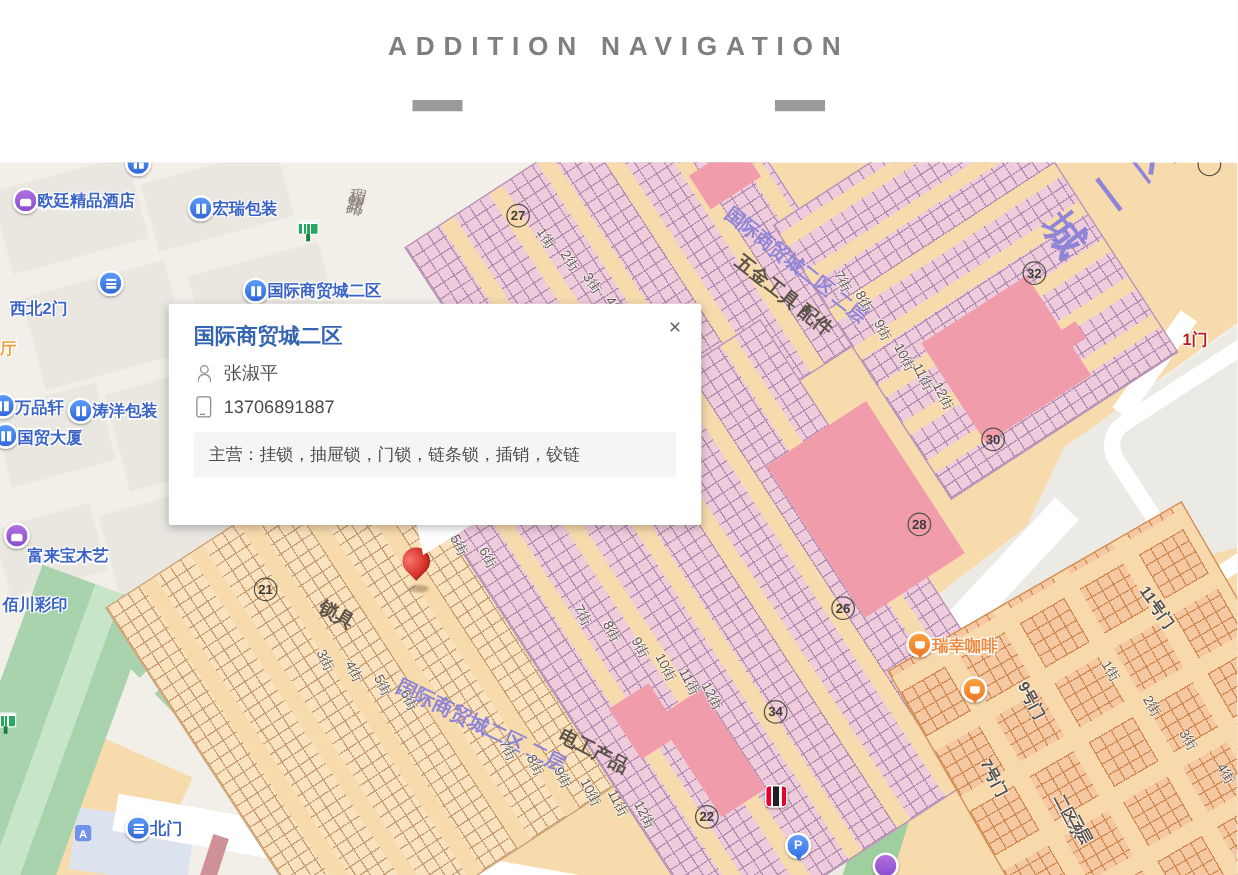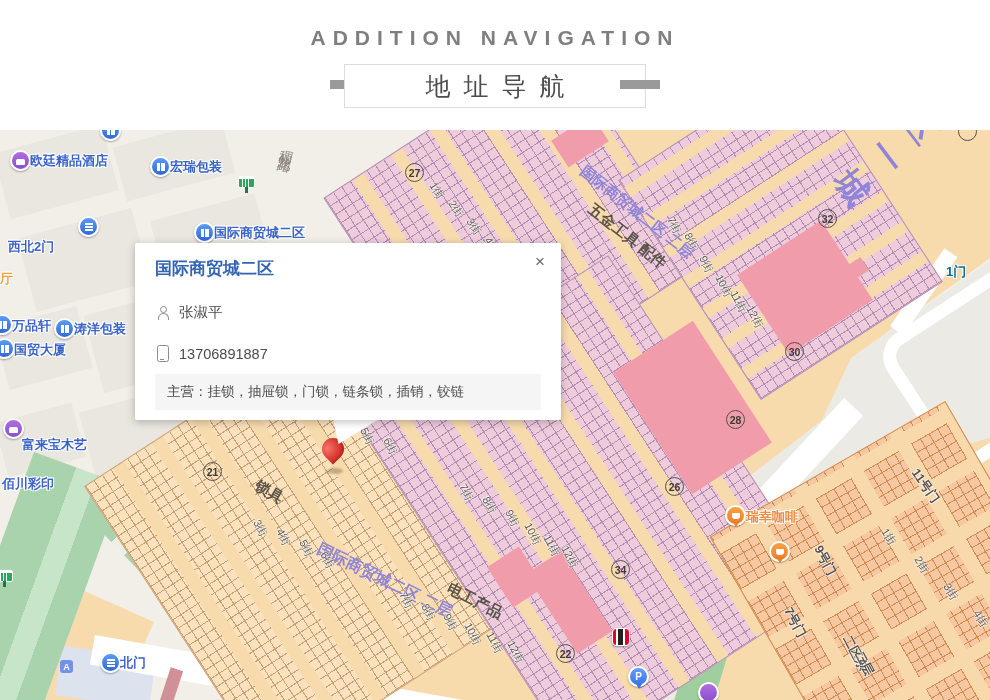--- a/index.html
+++ b/index.html
@@ -68,21 +68,21 @@
   .bigarea{position:absolute;left:838px;top:55px;z-index:20;transform:rotate(-42deg);transform-origin:0 50%;
     font-size:34px;color:#8e85d8;font-weight:700;letter-spacing:12px;white-space:nowrap;}
   .bigarea span{display:inline-block;transform:rotate(95deg);}
   .roadname{position:absolute;left:279px;top:10px;z-index:20;writing-mode:vertical-rl;
     transform:rotate(13deg);font-size:13.5px;color:#8d867c;letter-spacing:3px;}
 
   .mc{position:absolute;width:17px;height:17px;border:1.6px solid #55514a;border-radius:50%;z-index:22;
     display:flex;align-items:center;justify-content:center;font-size:10.5px;font-weight:700;color:#3f3b35;}
   .poilabel{position:absolute;font-size:13px;font-weight:600;color:#3a63c8;white-space:nowrap;z-index:40;
     text-shadow:1px 1px 0 #fff,-1px -1px 0 #fff,1px -1px 0 #fff,-1px 1px 0 #fff;}
-  .amber{color:#f0a23e;} .orangetx{color:#ee8a3e;} .lightblue{color:#0369a1;}
+  .amber{color:#f0a23e;} .orangetx{color:#ee8a3e;} .lightblue{color:#b91c1c;}
 
   .icn{position:absolute;width:17px;height:17px;border-radius:50%;border:2px solid #fff;z-index:40;
     box-shadow:0 1px 2px rgba(0,0,0,.35);display:flex;align-items:center;justify-content:center;}
   .icn.blue{background:linear-gradient(180deg,#5b9bf8,#3168d8);}
   .icn.purple{background:linear-gradient(180deg,#b06ee0,#8a4fd0);}
   .icn.orange{background:linear-gradient(180deg,#f8a13f,#f07c28);}
   .icn.orange::after{content:"";position:absolute;left:50%;bottom:-7px;margin-left:-4px;
     border:4px solid transparent;border-top:6px solid #f07c28;}
   .g-b{width:8px;height:8px;background:linear-gradient(90deg,#fff 0 3px,transparent 3px 4.5px,#fff 4.5px 8px);}
   .g-gate{width:8px;height:8px;background:linear-gradient(180deg,#fff 0 2px,transparent 2px 3px,#fff 3px 5px,transparent 5px 6px,#fff 6px 8px);}
@@ -109,44 +109,41 @@
   .pinshadow{position:absolute;left:327px;top:338px;width:16px;height:6px;background:rgba(70,45,20,.3);
     border-radius:50%;filter:blur(1px);z-index:44;}
 
   
   .popup{position:absolute;left:135px;top:113px;width:426px;height:177px;background:#fff;z-index:50;
     border-radius:2px;box-shadow:0 2px 8px rgba(0,0,0,.25);box-sizing:border-box;padding:14px 20px 0 20px;}
   .popup-tail{position:absolute;left:333px;top:289px;width:46px;height:25px;background:#fff;z-index:49;
     clip-path:polygon(0 0,100% 0,12% 100%);filter:drop-shadow(0 2px 2px rgba(0,0,0,.15));}
   .pp-title{font-size:17px;font-weight:700;color:#3465b2;}
   .pp-close{position:absolute;right:16px;top:10px;font-size:17px;color:#666;cursor:pointer;line-height:1;}
-  .pp-row{display:flex;align-items:center;margin-top:23px;font-size:14.5px;color:#4c4c4c;}
+  .pp-row{display:flex;align-items:center;margin-top:9px;font-size:14.5px;color:#4c4c4c;}
   .pp-ico{width:16px;margin-right:8px;display:flex;justify-content:center;flex:none;}
   .ic-person{position:relative;width:13px;height:13px;}
   .ic-person::before{content:"";position:absolute;left:3px;top:0;width:5px;height:5px;border:1.5px solid #8c8c8c;border-radius:50%;}
   .ic-person::after{content:"";position:absolute;left:1px;top:7px;width:9px;height:6px;border:1.5px solid #8c8c8c;
     border-bottom:none;border-radius:6px 6px 0 0;}
   .ic-phone{width:10px;height:15px;border:1.5px solid #8c8c8c;border-radius:2.5px;position:relative;}
   .ic-phone::after{content:"";position:absolute;left:2px;bottom:1px;width:4px;height:1.5px;background:#8c8c8c;}
   .ic-pin{position:relative;width:12px;height:15px;}
   .ic-pin::before{content:"";position:absolute;left:1px;top:0;width:8px;height:8px;border:1.5px solid #8c8c8c;border-radius:50%;}
   .ic-pin::after{content:"";position:absolute;left:4.5px;top:10px;width:2px;height:4px;background:#8c8c8c;}
   .pp-products{margin-top:12px;background:#f5f5f5;font-size:13.5px;color:#4c4c4c;padding:9px 12px;}
 </style>
 </head>
 <body>
 
 <div class="page">
 
   <div class="hdr">
     <div class="hdr-en">ADDITION NAVIGATION</div>
     <div class="dash dash-l"></div>
-    <div class="hdr-box">
-      <span class="hdr-zh">地址导航</span>
-    </div>
     <div class="dash dash-r"></div>
   </div>
 
   <div class="map" id="map">
 
     <div class="lay market3"></div>
     <div class="lay market"></div>
     <div class="lay market2"></div>
     <div class="lay rightzone"></div>
     <div class="lay looproad"></div>

